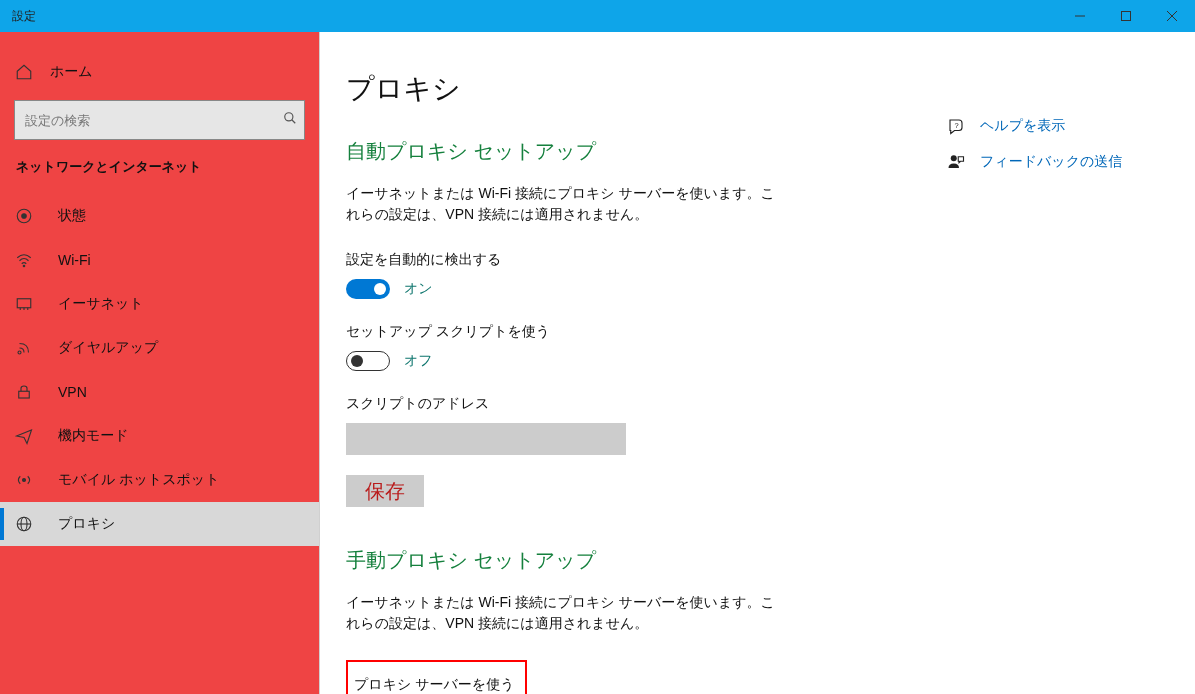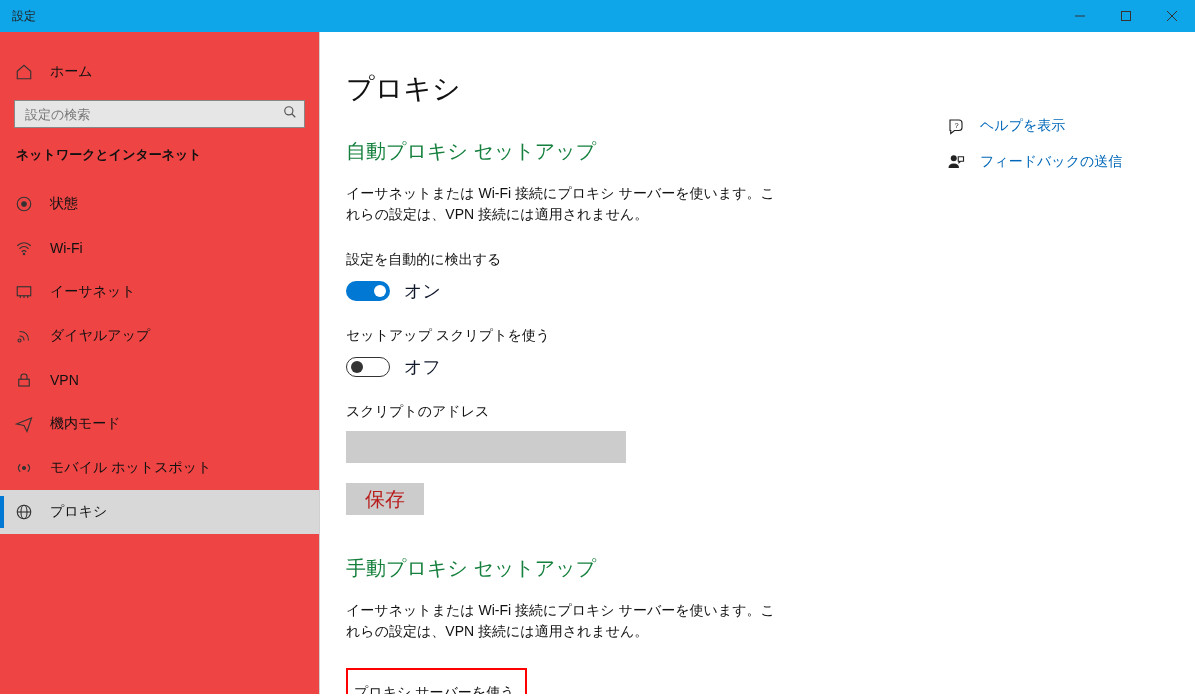--- a/index.html
+++ b/index.html
@@ -9,42 +9,42 @@
 .window-controls { display: flex; }
 .win-btn { width: 46px; height: 32px; display: flex; align-items: center; justify-content: center; font-size: 11px; color: #333; cursor: default; }
 .win-btn svg { stroke: #333; fill: none; }
 .body-wrap { flex: 1; display: flex; overflow: hidden; }
 .sidebar { width: 320px; background: #ef4444; padding-top: 22px; border-right: 1px solid #d0d0d0; }
 .home-row { display: flex; align-items: center; padding: 8px 14px; gap: 16px; cursor: default; margin-bottom: 10px; }
 .home-row .icon, .nav-item .icon { width: 20px; height: 20px; display: flex; align-items: center; justify-content: center; color: #333; }
 .home-row .label { font-size: 14px; color: #111; }
 .search-wrap { padding: 0 14px 18px 14px; }
 .search-box { position: relative; }
-.search-input { width: 100%; height: 28px; border: 1px solid #888; background: #fff0; padding: 0 30px 0 10px; font-size: 13px; color: #333; background: #e6e6e6; }
+.search-input { width: 100%; height: 40px; border: 1px solid #888; background: #fff0; padding: 0 30px 0 10px; font-size: 13px; color: #333; background: #e6e6e6; }
 .search-icon { position: absolute; right: 8px; top: 50%; transform: translateY(-50%); color: #555; }
 .category-title { font-size: 13px; font-weight: 600; color: #111; padding: 0 16px 18px 16px; }
 .nav-list { display: flex; flex-direction: column; }
-.nav-item { display: flex; align-items: center; padding: 12px 14px; gap: 16px; font-size: 14px; color: #111; cursor: default; position: relative; }
+.nav-item { display: flex; align-items: center; padding: 12px 14px; gap: 24px; font-size: 14px; color: #111; cursor: default; position: relative; }
 .nav-item.selected { background: #d8d8d8; }
 .nav-item.selected::before { content: ""; position: absolute; left: 0; top: 6px; bottom: 6px; width: 4px; background: #0078d4; }
 .nav-item .icon svg { stroke: #333; fill: none; }
 .main { flex: 1; background: #fff; padding: 38px 40px 0 26px; display: flex; gap: 40px; overflow: hidden; }
 .content-col { flex: 0 0 560px; }
 .page-title { font-size: 28px; font-weight: 400; color: #111; margin-bottom: 30px; }
 .section-title { font-size: 20px; font-weight: 400; color: #15803d; margin-bottom: 18px; }
 .section-desc { font-size: 14px; color: #111; margin-bottom: 26px; max-width: 430px; line-height: 1.5; }
 .setting-label { font-size: 14px; color: #111; margin-bottom: 10px; }
 .toggle-row { display: flex; align-items: center; gap: 14px; margin-bottom: 24px; }
 .toggle { width: 44px; height: 20px; border-radius: 10px; position: relative; cursor: default; }
 .toggle .knob { position: absolute; width: 12px; height: 12px; border-radius: 50%; top: 4px; }
 .toggle.on { background: #0078d4; }
 .toggle.on .knob { background: #fff; right: 4px; }
 .toggle.off { background: #fff; border: 1px solid #333; }
 .toggle.off .knob { background: #333; left: 4px; top: 3px; }
-.toggle-state { font-size: 18px; color: #0f172a; }
+.toggle-state { font-size: 14px; color: #0f766e; }
 .text-input { width: 280px; height: 32px; background: #cccccc; border: none; margin-bottom: 20px; padding: 0 8px; font-size: 13px; }
 .save-btn { width: 78px; height: 32px; background: #cccccc; border: none; color: #b91c1c; font-size: 20px; margin-bottom: 40px; }
 .manual-section .setting-label { margin-top: 6px; }
 .highlight-box { border: 2px solid #ff0000; padding: 8px 10px 10px 6px; display: inline-block; margin-bottom: 14px; }
 .highlight-box .setting-label { margin-bottom: 10px; text-align: center; }
 .help-col { flex: 0 0 240px; padding-top: 46px; }
 .help-item { display: flex; align-items: center; gap: 14px; margin-bottom: 16px; color: #0067b8; font-size: 14px; cursor: default; }
 .help-item .hicon { width: 20px; height: 20px; display: flex; align-items: center; justify-content: center; color: #222; }
 </style>
 </head>

